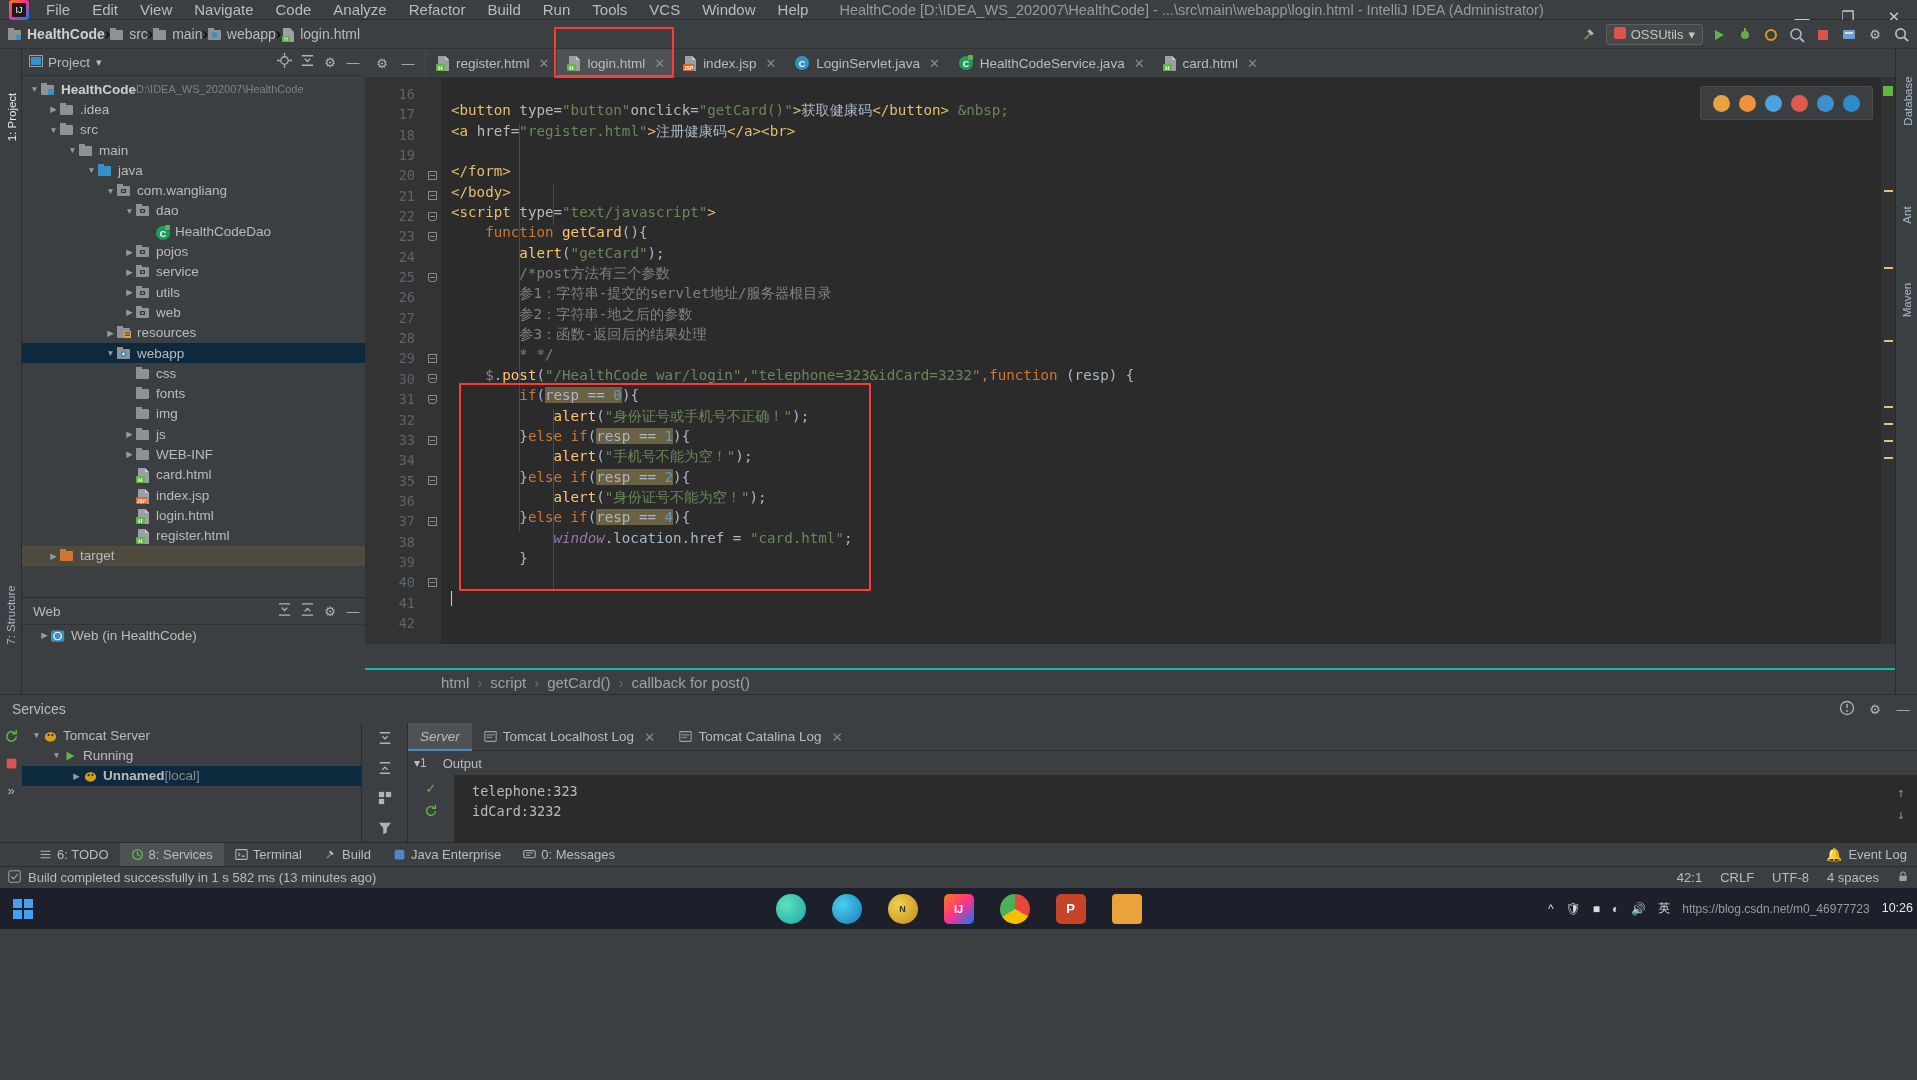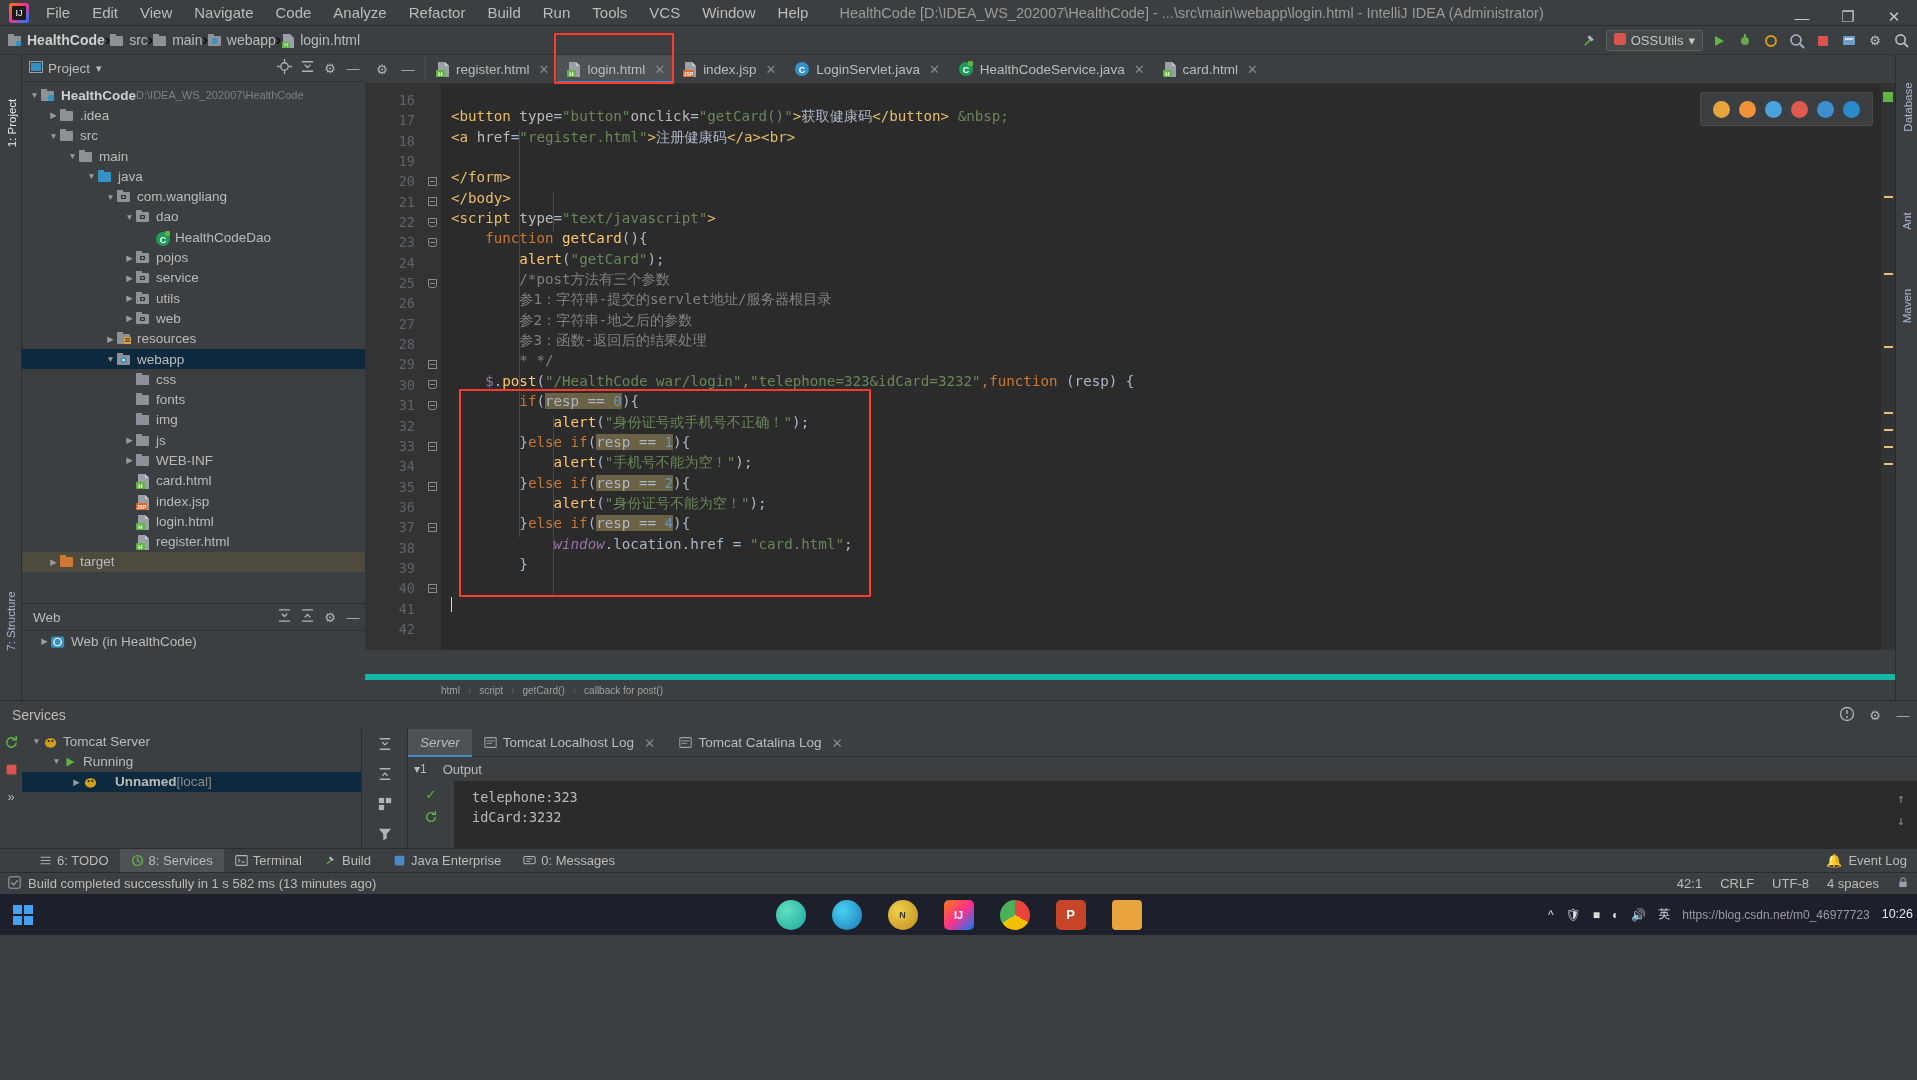--- a/index.html
+++ b/index.html
@@ -6,21 +6,21 @@
   html, body {
     width: 1917px; height: 1080px;
     background: #3c3f41;
     font-family: "Liberation Sans", sans-serif;
     overflow: hidden;
   }
   body { position: relative; }
 
   
   .titlebar {
-    height: 26px; background: #3c3f41; display: flex; align-items: center;
+    height: 20px; background: #3c3f41; display: flex; align-items: center;
     border-bottom: 1px solid #2b2b2b; position: relative;
   }
   .app-logo {
     width: 20px; height: 20px; margin: 0 6px 0 9px; border-radius: 3px;
     background: linear-gradient(135deg,#f97a12 0%, #ff318c 45%, #087cfa 100%);
     position: relative; flex: none;
   }
   .app-logo::after {
     content: "IJ"; position: absolute; inset: 3px; background: #1b1b1b;
     color: #fff; font-size: 9px; line-height: 14px; text-align: center; border-radius: 1px;
@@ -153,21 +153,21 @@
     position:absolute; border:2.5px solid #ff3b30; pointer-events:none; border-radius:1px;
   }
 
   .rightbar {
     width: 14px; background:#313335; flex:none; position:relative;
   }
   .err-mark { position:absolute; right:2px; width:9px; height:2px; background:#e5c07b; }
 
   .breadcrumb-bar {
     height:26px; background:#3c3f41; display:flex; align-items:center;
-    color:#a0a0a0; font-size:10px; padding-left:76px; border-top:6px solid #14b8a6;margin-top:24px;
+    color:#a0a0a0; font-size:15px; padding-left:76px; border-top:2px solid #14b8a6;margin-top:24px;
   }
   .breadcrumb-bar .sep { color:#6a6a6a; margin:0 8px; }
 
   
   .inspect-box {
     position:absolute; right:22px; top:8px; background:#3c3f41; border:1px solid #4a4a4a;
     height:34px; display:flex; align-items:center; gap:9px; padding:0 12px; border-radius:2px;
   }
   .ib-dot { width:17px; height:17px; border-radius:50%; }
 
@@ -914,21 +914,21 @@
             </svg></span>
           <span>Running</span>
         </div>
         <div class="svc-row sel" style="padding-left: 48px;">
           <span class="arrow">▶</span>
           <span class="ficon"><svg width="15" height="14" viewBox="0 0 16 14">
               <ellipse cx="8" cy="8" rx="6" ry="5" fill="#d4a017"></ellipse>
               <circle cx="6" cy="6" r="1.2" fill="#2b2b2b"></circle>
               <circle cx="10" cy="6" r="1.2" fill="#2b2b2b"></circle>
             </svg></span>
-          <span style="font-weight: bold; margin-left: 12px;">Unnamed</span>
+          <span style="font-weight: bold;">Unnamed</span>
           <span style="color: rgb(138, 138, 138);"> [local]</span>
         </div>
       </div>
     <div class="svc-toolbar2">
       <span class="ph-ico"><svg width="14" height="14" viewBox="0 0 16 16">
             <path d="M2 2h12M2 14h12" stroke="#aeb4b8" stroke-width="1.5"></path>
             <path d="M5 6l3 3 3-3" stroke="#aeb4b8" stroke-width="1.5" fill="none"></path>
           </svg></span>
       <span class="ph-ico"><svg width="14" height="14" viewBox="0 0 16 16">
             <path d="M2 2h12M2 14h12" stroke="#aeb4b8" stroke-width="1.5"></path>

